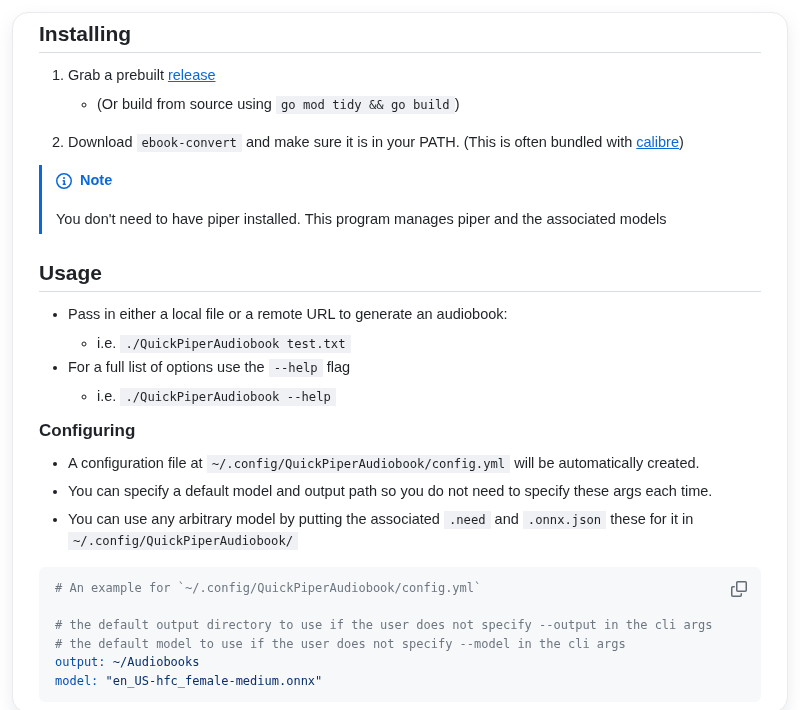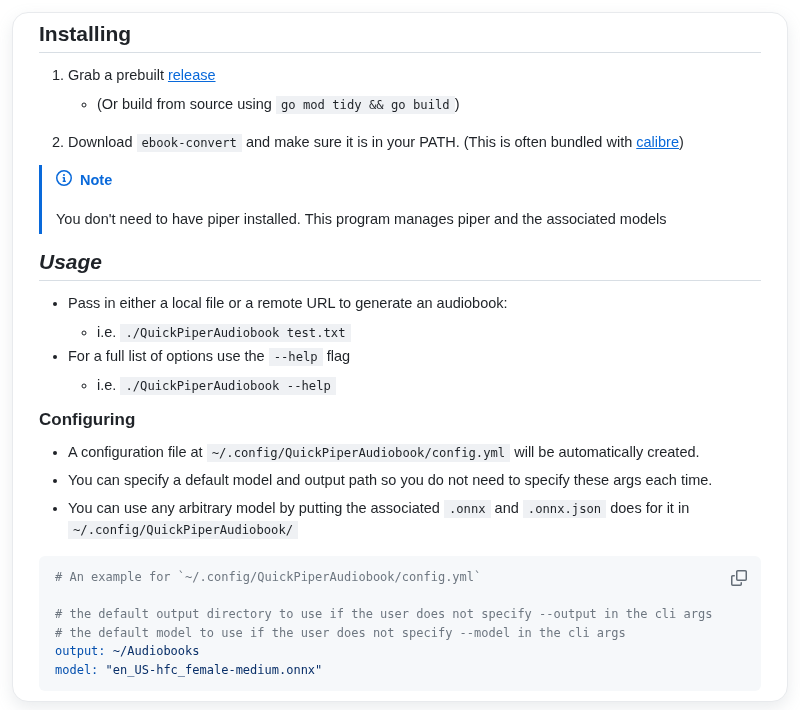--- a/index.html
+++ b/index.html
@@ -28,21 +28,21 @@
     border: 1px solid #e8eaed;
     border-radius: 16px;
     box-shadow: 0 6px 16px rgba(140,149,159,0.18);
     padding: 8px 26px 10px 26px;
   }
   h2 {
     font-size: 21px; line-height: 25px; font-weight: 700;
     padding-bottom: 6px; margin-bottom: 12px;
     border-bottom: 1px solid var(--muted-border);
   }
-  h2.spaced { margin-top: 15px; font-style: italic; }
+  h2.spaced { margin-top: 26px; }
   h3 {
     font-size: 17px; line-height: 22px; font-weight: 700;
     margin-top: 0; margin-bottom: 11px;
   }
   ol.main-list { padding-left: 2em; margin-bottom: 12px; }
   ol.main-list > li + li { margin-top: 14px; }
   ul.main-list { padding-left: 2em; margin-bottom: 10px; list-style: disc; }
   ul.main-list > li + li { }
   ul.main-list.conf > li + li { margin-top: 7px; }
   ul.sub-list { padding-left: 2em; list-style: circle; margin-top: 5px; }
@@ -55,21 +55,21 @@
     padding: 2px 5px;
     border-radius: 0;
     white-space: nowrap;
   }
   .note {
     border-left: 3px solid var(--accent);
     padding: 5px 14px 4px 14px;
     margin-bottom: 0;
   }
   .note-title {
-    display: flex; gap: 8px;
+    display: flex; align-items: center; gap: 8px;
     color: var(--accent); font-weight: 600; line-height: 21px;
   }
   .note-title svg { flex: 0 0 auto; }
   .note-body { margin-top: 18px; line-height: 21px; }
   .codeblock {
     position: relative;
     background: var(--code-bg);
     border-radius: 6px;
     padding: 12px 16px;
     margin-top: 16px;
@@ -146,21 +146,21 @@
   <h3>Configuring</h3>
 
   <ul class="main-list conf">
     <li>
       <span>A configuration file at </span><code class="ic">~/.config/QuickPiperAudiobook/config.yml</code><span> will be automatically created.</span>
     </li>
     <li>
       <span>You can specify a default model and output path so you do not need to specify these args each time.</span>
     </li>
     <li>
-      <span>You can use any arbitrary model by putting the associated </span><code class="ic">.onnx</code><span> and </span><code class="ic">.onnx.json</code><span> does for it in </span>
+      <span>You can use any arbitrary model by putting the associated </span><code class="ic">.need</code><span> and </span><code class="ic">.onnx.json</code><span> these for it in </span>
       <code class="ic">~/.config/QuickPiperAudiobook/</code>
     </li>
   </ul>
 
   <div class="codeblock">
     <button class="copy-btn" type="button">
       <svg width="16" height="16" viewBox="0 0 16 16" aria-hidden="true">
         <path d="M0 6.75C0 5.784.784 5 1.75 5h1.5a.75.75 0 0 1 0 1.5h-1.5a.25.25 0 0 0-.25.25v7.5c0 .138.112.25.25.25h7.5a.25.25 0 0 0 .25-.25v-1.5a.75.75 0 0 1 1.5 0v1.5A1.75 1.75 0 0 1 9.25 16h-7.5A1.75 1.75 0 0 1 0 14.25Z"></path>
         <path d="M5 1.75C5 .784 5.784 0 6.75 0h7.5C15.216 0 16 .784 16 1.75v7.5A1.75 1.75 0 0 1 14.25 11h-7.5A1.75 1.75 0 0 1 5 9.25Zm1.75-.25a.25.25 0 0 0-.25.25v7.5c0 .138.112.25.25.25h7.5a.25.25 0 0 0 .25-.25v-7.5a.25.25 0 0 0-.25-.25Z"></path>
       </svg>

